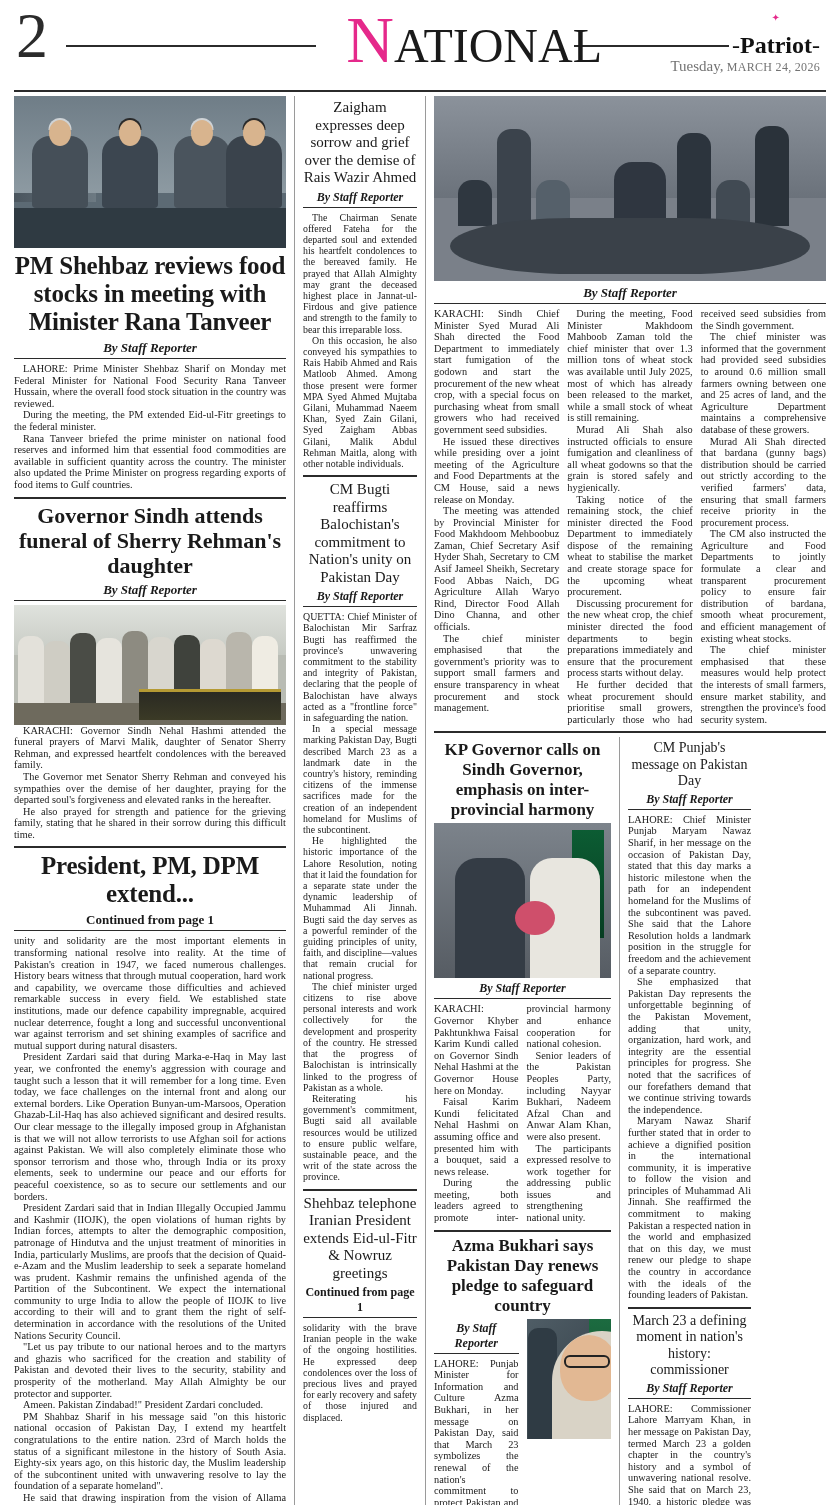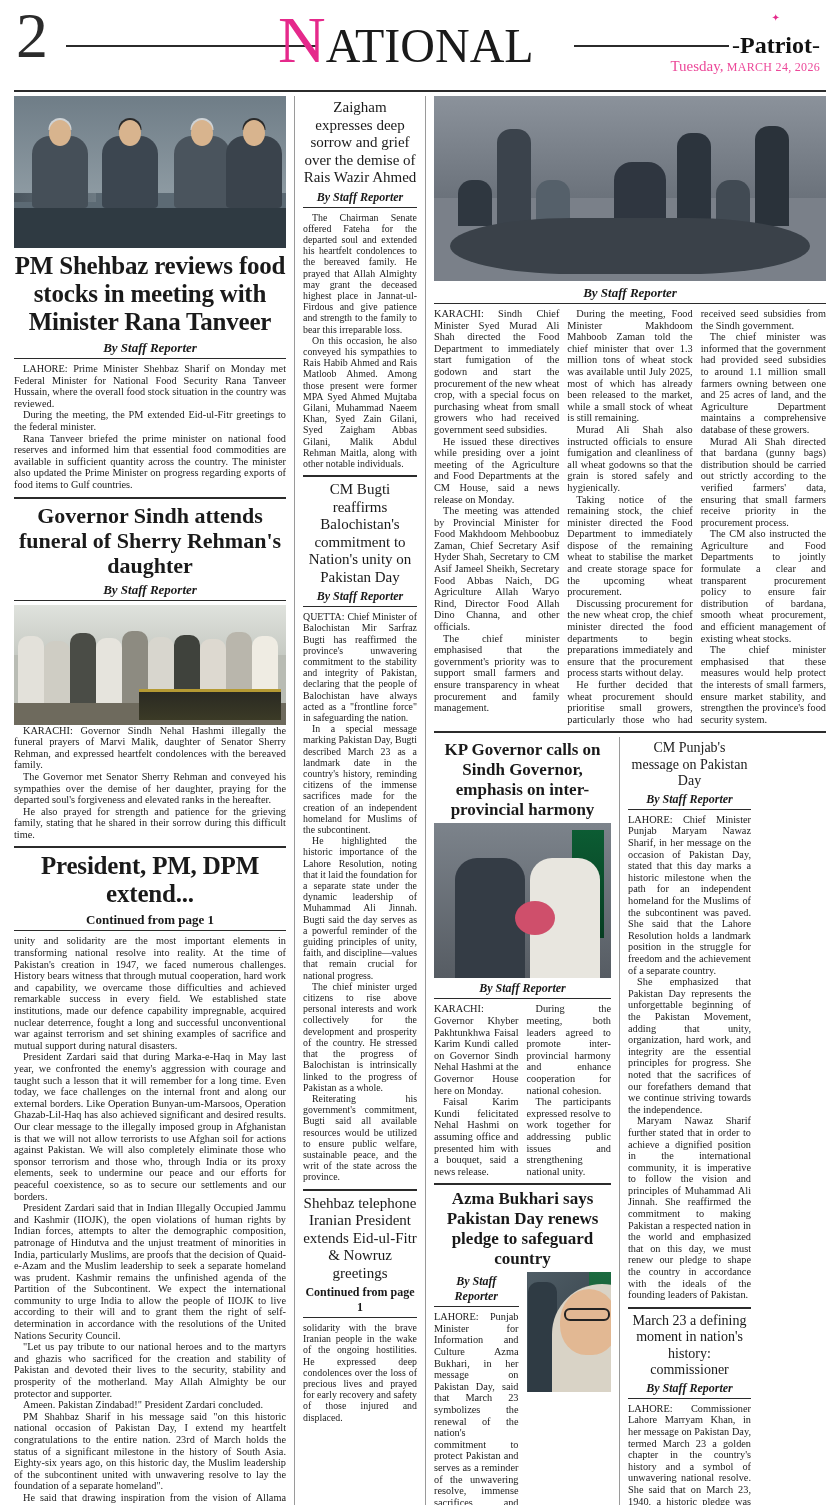--- a/index.html
+++ b/index.html
@@ -16,35 +16,35 @@
   
   .masthead { position:relative; height:78px; }
   .page-num {
     position:absolute; left:2px; top:-4px;
     font-family:"Liberation Serif", serif;
     font-size:64px; font-weight:400; line-height:60px; color:#2b2b2b;
   }
   .rule-left { position:absolute; left:52px; top:35px; width:250px; height:2px; background:#2b2b2b; }
   .rule-right { position:absolute; left:560px; top:35px; width:155px; height:2px; background:#2b2b2b; }
   .section-title {
-    position:absolute; left:264px; top:-2px; width:300px; text-align:left;
+    position:absolute; left:288px; top:-2px; width:300px; text-align:right;
     font-family:"Liberation Serif", serif; font-size:54px; line-height:64px;
     letter-spacing:0px; color:#1a1a1a; white-space:nowrap;
   }
   .section-title .cap { font-size:66px; color:#e5298b; }
   .section-title .rest { font-size:48px; }
   .brand {
     position:absolute; right:6px; top:22px; text-align:right;
     font-family:"Liberation Serif", serif; font-size:24px; font-weight:bold; color:#111;
   }
   .brand .dash { font-weight:400; }
   .brand-tick { position:absolute; right:46px; top:2px; color:#e5298b; font-size:10px; }
   .dateline {
     position:absolute; right:6px; top:48px; text-align:left;
-    font-family:"Liberation Serif", serif; font-size:13px; color:#ec4899;
+    font-family:"Liberation Serif", serif; font-size:13px; color:#737373;
   }
   .dateline .wd { font-size:15px; }
   .dateline .md { font-variant:small-caps; font-size:12px; letter-spacing:.3px; }
 
   .top-rule { border-top:2px solid #2b2b2b; margin:2px 0 0 0; }
 
   
   .grid { display:flex; gap:0; margin-top:4px; }
   .col { position:relative; }
   .c1 { width:280px; padding-right:8px; }
@@ -197,21 +197,21 @@
             <div class="p" style="left:82px;height:54%;background:#e6e4dd;"></div>
             <div class="p" style="left:108px;height:60%;background:#8d8b81;"></div>
             <div class="p" style="left:134px;height:55%;background:#d8d6ce;"></div>
             <div class="p" style="left:160px;height:57%;background:#3f423c;"></div>
             <div class="p" style="left:186px;height:53%;background:#ddd9d0;"></div>
             <div class="p" style="left:212px;height:59%;background:#b9b6ac;"></div>
             <div class="p" style="left:238px;height:56%;background:#efece3;"></div>
             <div class="casket"></div>
           </div>
         </div>
-        <p class="body">KARACHI: Governor Sindh Nehal Hashmi illegally the funeral prayers of Marvi Malik, daughter of Senator Sherry Rehman, and expressed heartfelt condolences with the bereaved family.</p>
+        <p class="body">KARACHI: Governor Sindh Nehal Hashmi attended the funeral prayers of Marvi Malik, daughter of Senator Sherry Rehman, and expressed heartfelt condolences with the bereaved family.</p>
         <p class="body">The Governor met Senator Sherry Rehman and conveyed his sympathies over the demise of her daughter, praying for the departed soul's forgiveness and elevated ranks in the hereafter.</p>
         <p class="body">He also prayed for strength and patience for the grieving family, stating that he shared in their sorrow during this difficult time.</p>
       </div>
 
       <div class="sep"></div>
 
       <div>
         <h1 class="hl">President, PM, DPM extend...</h1>
         <div class="contd">Continued from page 1</div>
         <p class="body nt">unity and solidarity are the most important elements in transforming national resolve into reality. At the time of Pakistan's creation in 1947, we faced numerous challenges. History bears witness that through mutual cooperation, hard work and capability, we overcame those difficulties and achieved remarkable success in every field. We established state institutions, made our defence capability impregnable, acquired nuclear deterrence, fought a long and successful unconventional war against terrorism and set shining examples of sacrifice and mutual support during natural disasters.</p>
@@ -270,27 +270,27 @@
             <div class="s" style="left:72%;background:#414a53;"></div>
             <div class="s" style="left:82%;background:#2a323a;height:54%;"></div>
             <div class="tbl"></div>
           </div>
         </div>
         <div class="byline" style="margin-top:4px;">By Staff Reporter</div>
         <div class="bodycols3">
           <p class="body nt">KARACHI: Sindh Chief Minister Syed Murad Ali Shah directed the Food Department to immediately start fumigation of the godown and start the procurement of the new wheat crop, with a special focus on purchasing wheat from small growers who had received government seed subsidies.</p>
           <p class="body">He issued these directives while presiding over a joint meeting of the Agriculture and Food Departments at the CM House, said a news release on Monday.</p>
           <p class="body">The meeting was attended by Provincial Minister for Food Makhdoom Mehboobuz Zaman, Chief Secretary Asif Hyder Shah, Secretary to CM Asif Jameel Sheikh, Secretary Food Abbas Naich, DG Agriculture Allah Waryo Rind, Director Food Allah Dino Channa, and other officials.</p>
-          <p class="body">The chief minister emphasised that the government's priority was to support small farmers and ensure transparency in wheat procurement and family management.</p>
+          <p class="body">The chief minister emphasised that the government's priority was to support small farmers and ensure transparency in wheat procurement and stock management.</p>
           <p class="body">During the meeting, Food Minister Makhdoom Mahboob Zaman told the chief minister that over 1.3 million tons of wheat stock was available until July 2025, most of which has already been released to the market, while a small stock of wheat is still remaining.</p>
           <p class="body">Murad Ali Shah also instructed officials to ensure fumigation and cleanliness of all wheat godowns so that the grain is stored safely and hygienically.</p>
           <p class="body">Taking notice of the remaining stock, the chief minister directed the Food Department to immediately dispose of the remaining wheat to stabilise the market and create storage space for the upcoming wheat procurement.</p>
           <p class="body">Discussing procurement for the new wheat crop, the chief minister directed the food departments to begin preparations immediately and ensure that the procurement process starts without delay.</p>
           <p class="body">He further decided that wheat procurement should prioritise small growers, particularly those who had received seed subsidies from the Sindh government.</p>
-          <p class="body">The chief minister was informed that the government had provided seed subsidies to around 1.1 million small farmers owning between one and 25 acres of land, and the Agriculture Department maintains a comprehensive database of these growers.</p>
+          <p class="body">The chief minister was informed that the government had provided seed subsidies to around 0.6 million small farmers owning between one and 25 acres of land, and the Agriculture Department maintains a comprehensive database of these growers.</p>
           <p class="body">Murad Ali Shah directed that bardana (gunny bags) distribution should be carried out strictly according to the verified farmers' data, ensuring that small farmers receive priority in the procurement process.</p>
           <p class="body">The CM also instructed the Agriculture and Food Departments to jointly formulate a clear and transparent procurement policy to ensure fair distribution of bardana, smooth wheat procurement, and efficient management of existing wheat stocks.</p>
           <p class="body">The chief minister emphasised that these measures would help protect the interests of small farmers, ensure market stability, and strengthen the province's food security system.</p>
         </div>
       </div>
 
       <div class="sep"></div>
 
       <div class="flexrow">
 
@@ -305,20 +305,21 @@
                 <div class="m" style="left:12%;background:#343c45;"></div>
                 <div class="m" style="left:54%;background:#e8e6df;"></div>
                 <div class="bq"></div>
               </div>
             </div>
             <div class="byline small" style="margin-top:3px;">By Staff Reporter</div>
             <div class="bodycols2">
               <p class="body nt">KARACHI: Governor Khyber Pakhtunkhwa Faisal Karim Kundi called on Governor Sindh Nehal Hashmi at the Governor House here on Monday.</p>
               <p class="body">Faisal Karim Kundi felicitated Nehal Hashmi on assuming office and presented him with a bouquet, said a news release.</p>
               <p class="body">During the meeting, both leaders agreed to promote inter-provincial harmony and enhance cooperation for national cohesion.</p>
+              <p class="body">Senior leaders of the Pakistan Peoples Party, including Nayyar Bukhari, Nadeem Afzal Chan and Anwar Alam Khan, were also present.</p>
               <p class="body">The participants expressed resolve to work together for addressing public issues and strengthening national unity.</p>
             </div>
           </div>
 
           <div class="sep"></div>
 
           <div>
             <h3 class="hl">Azma Bukhari says Pakistan Day renews pledge to safeguard country</h3>
             <div class="split2">
               <div>

